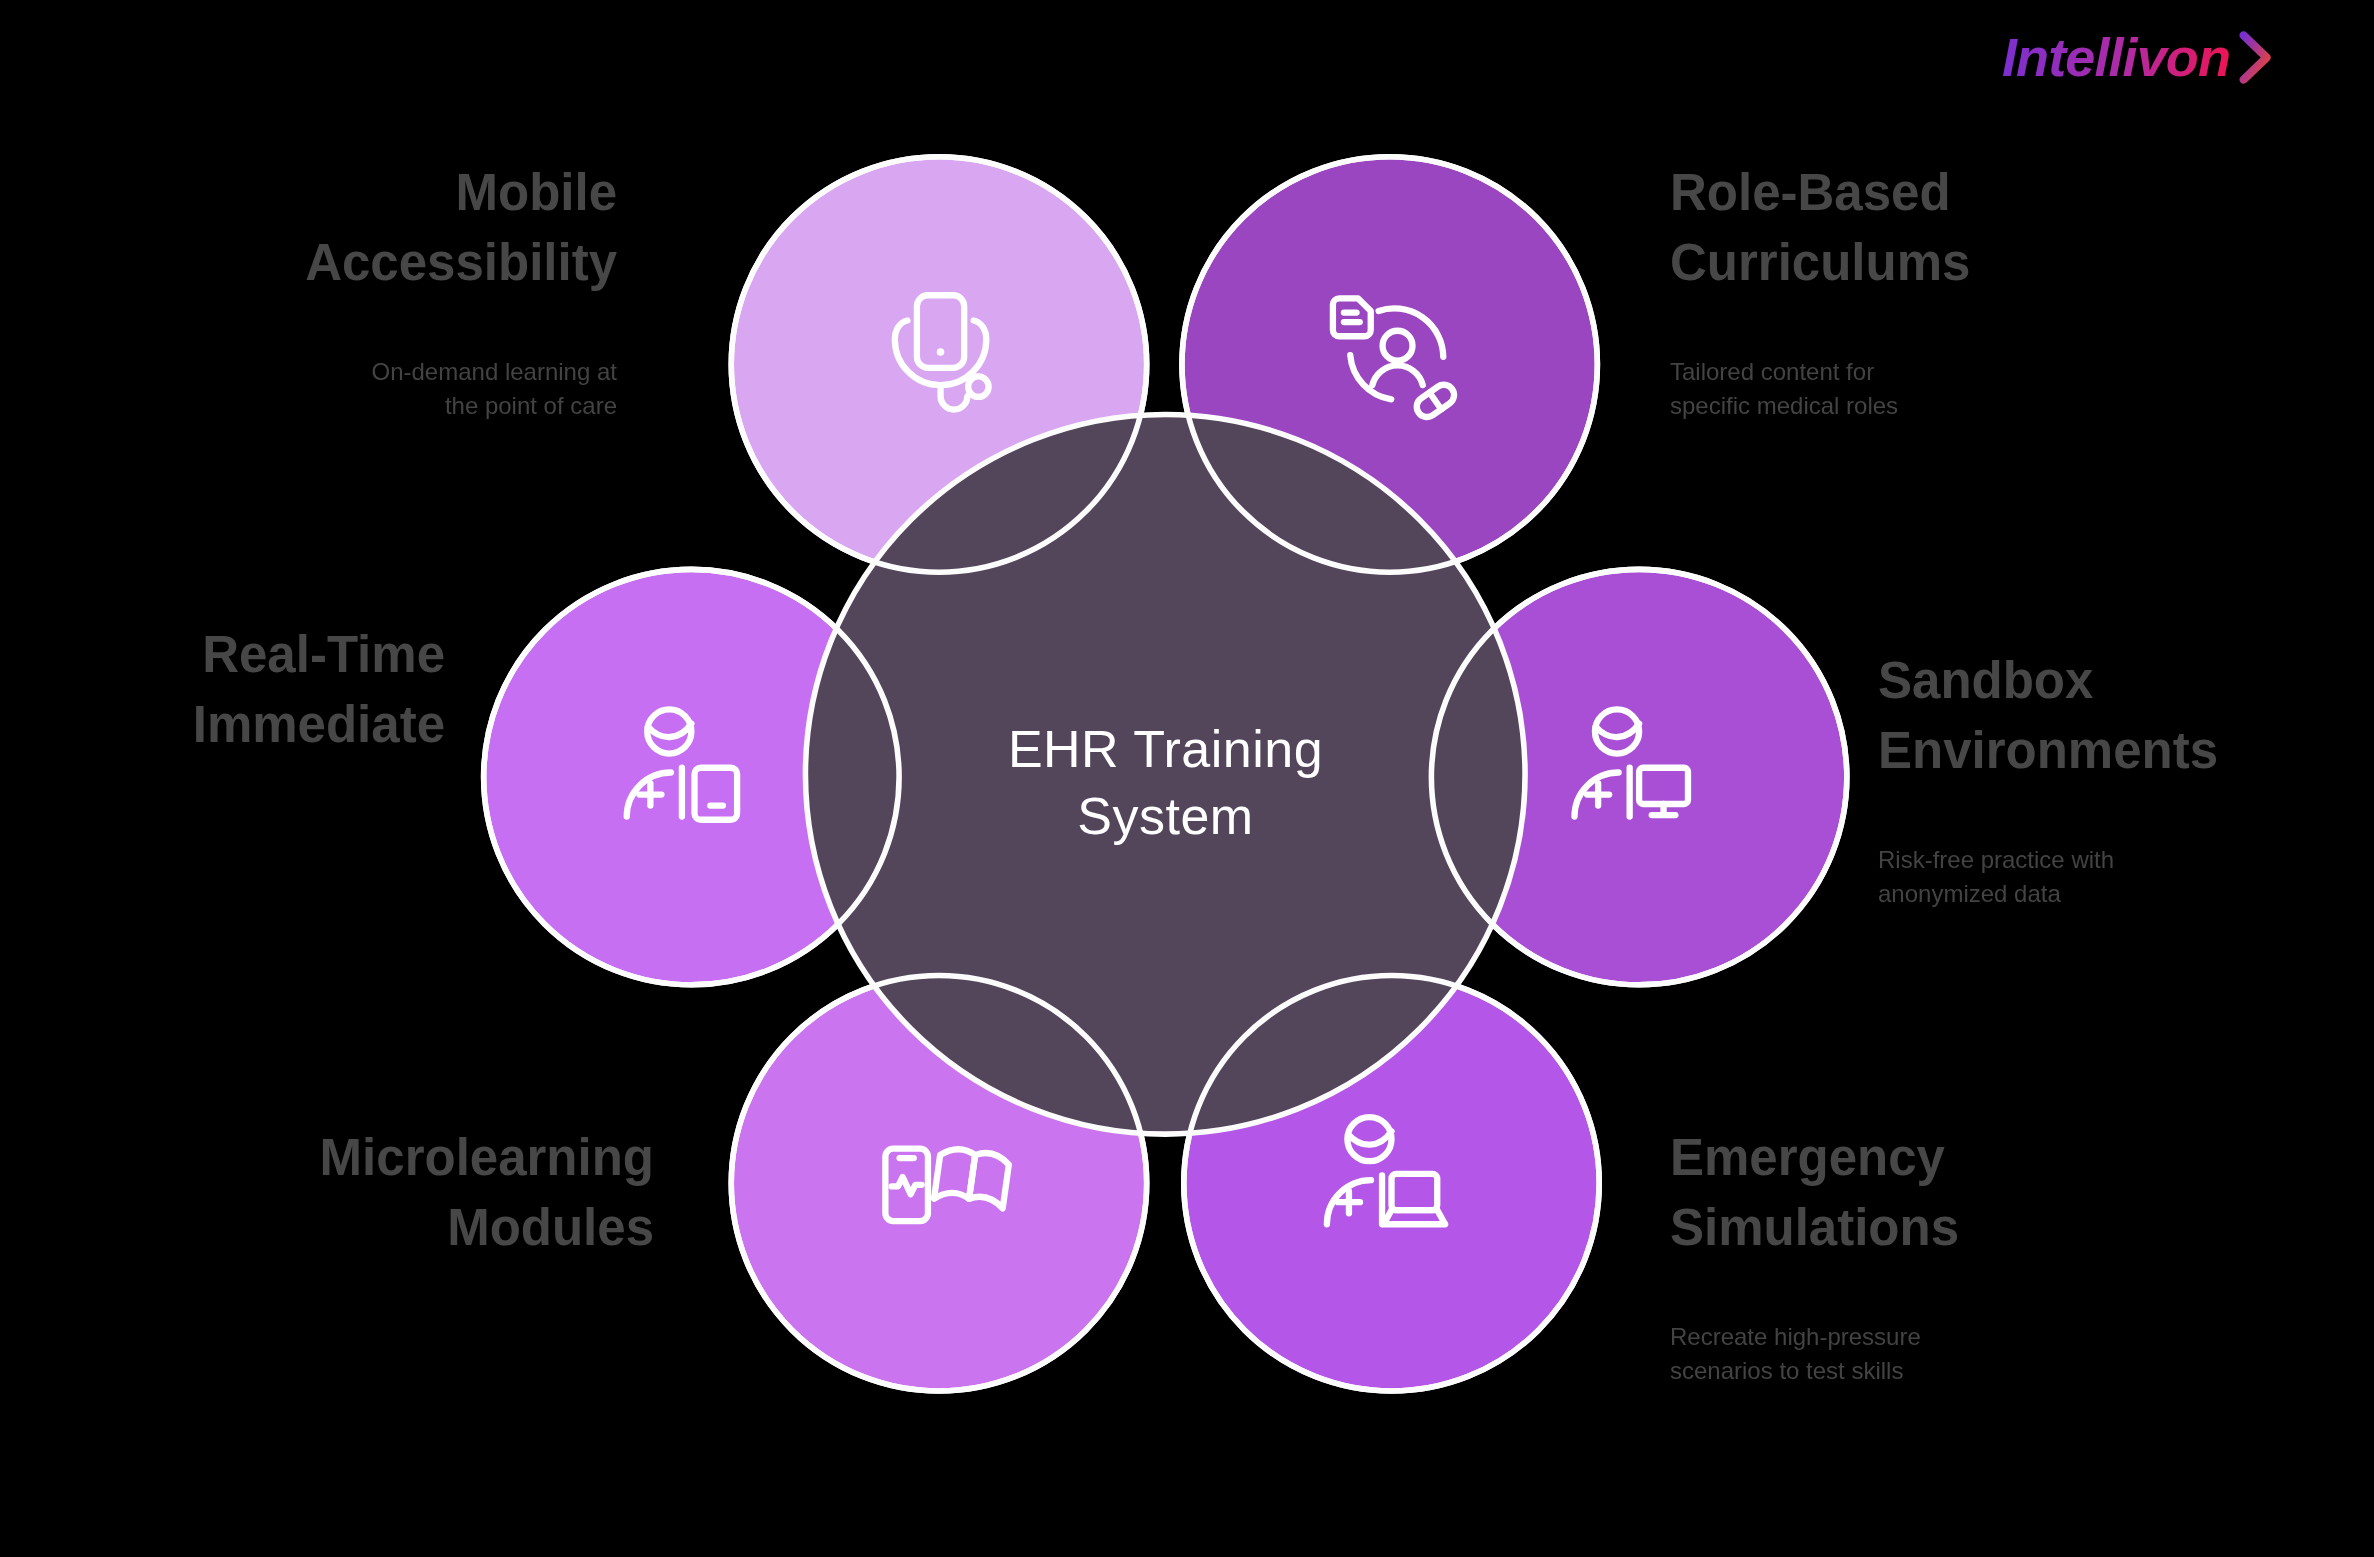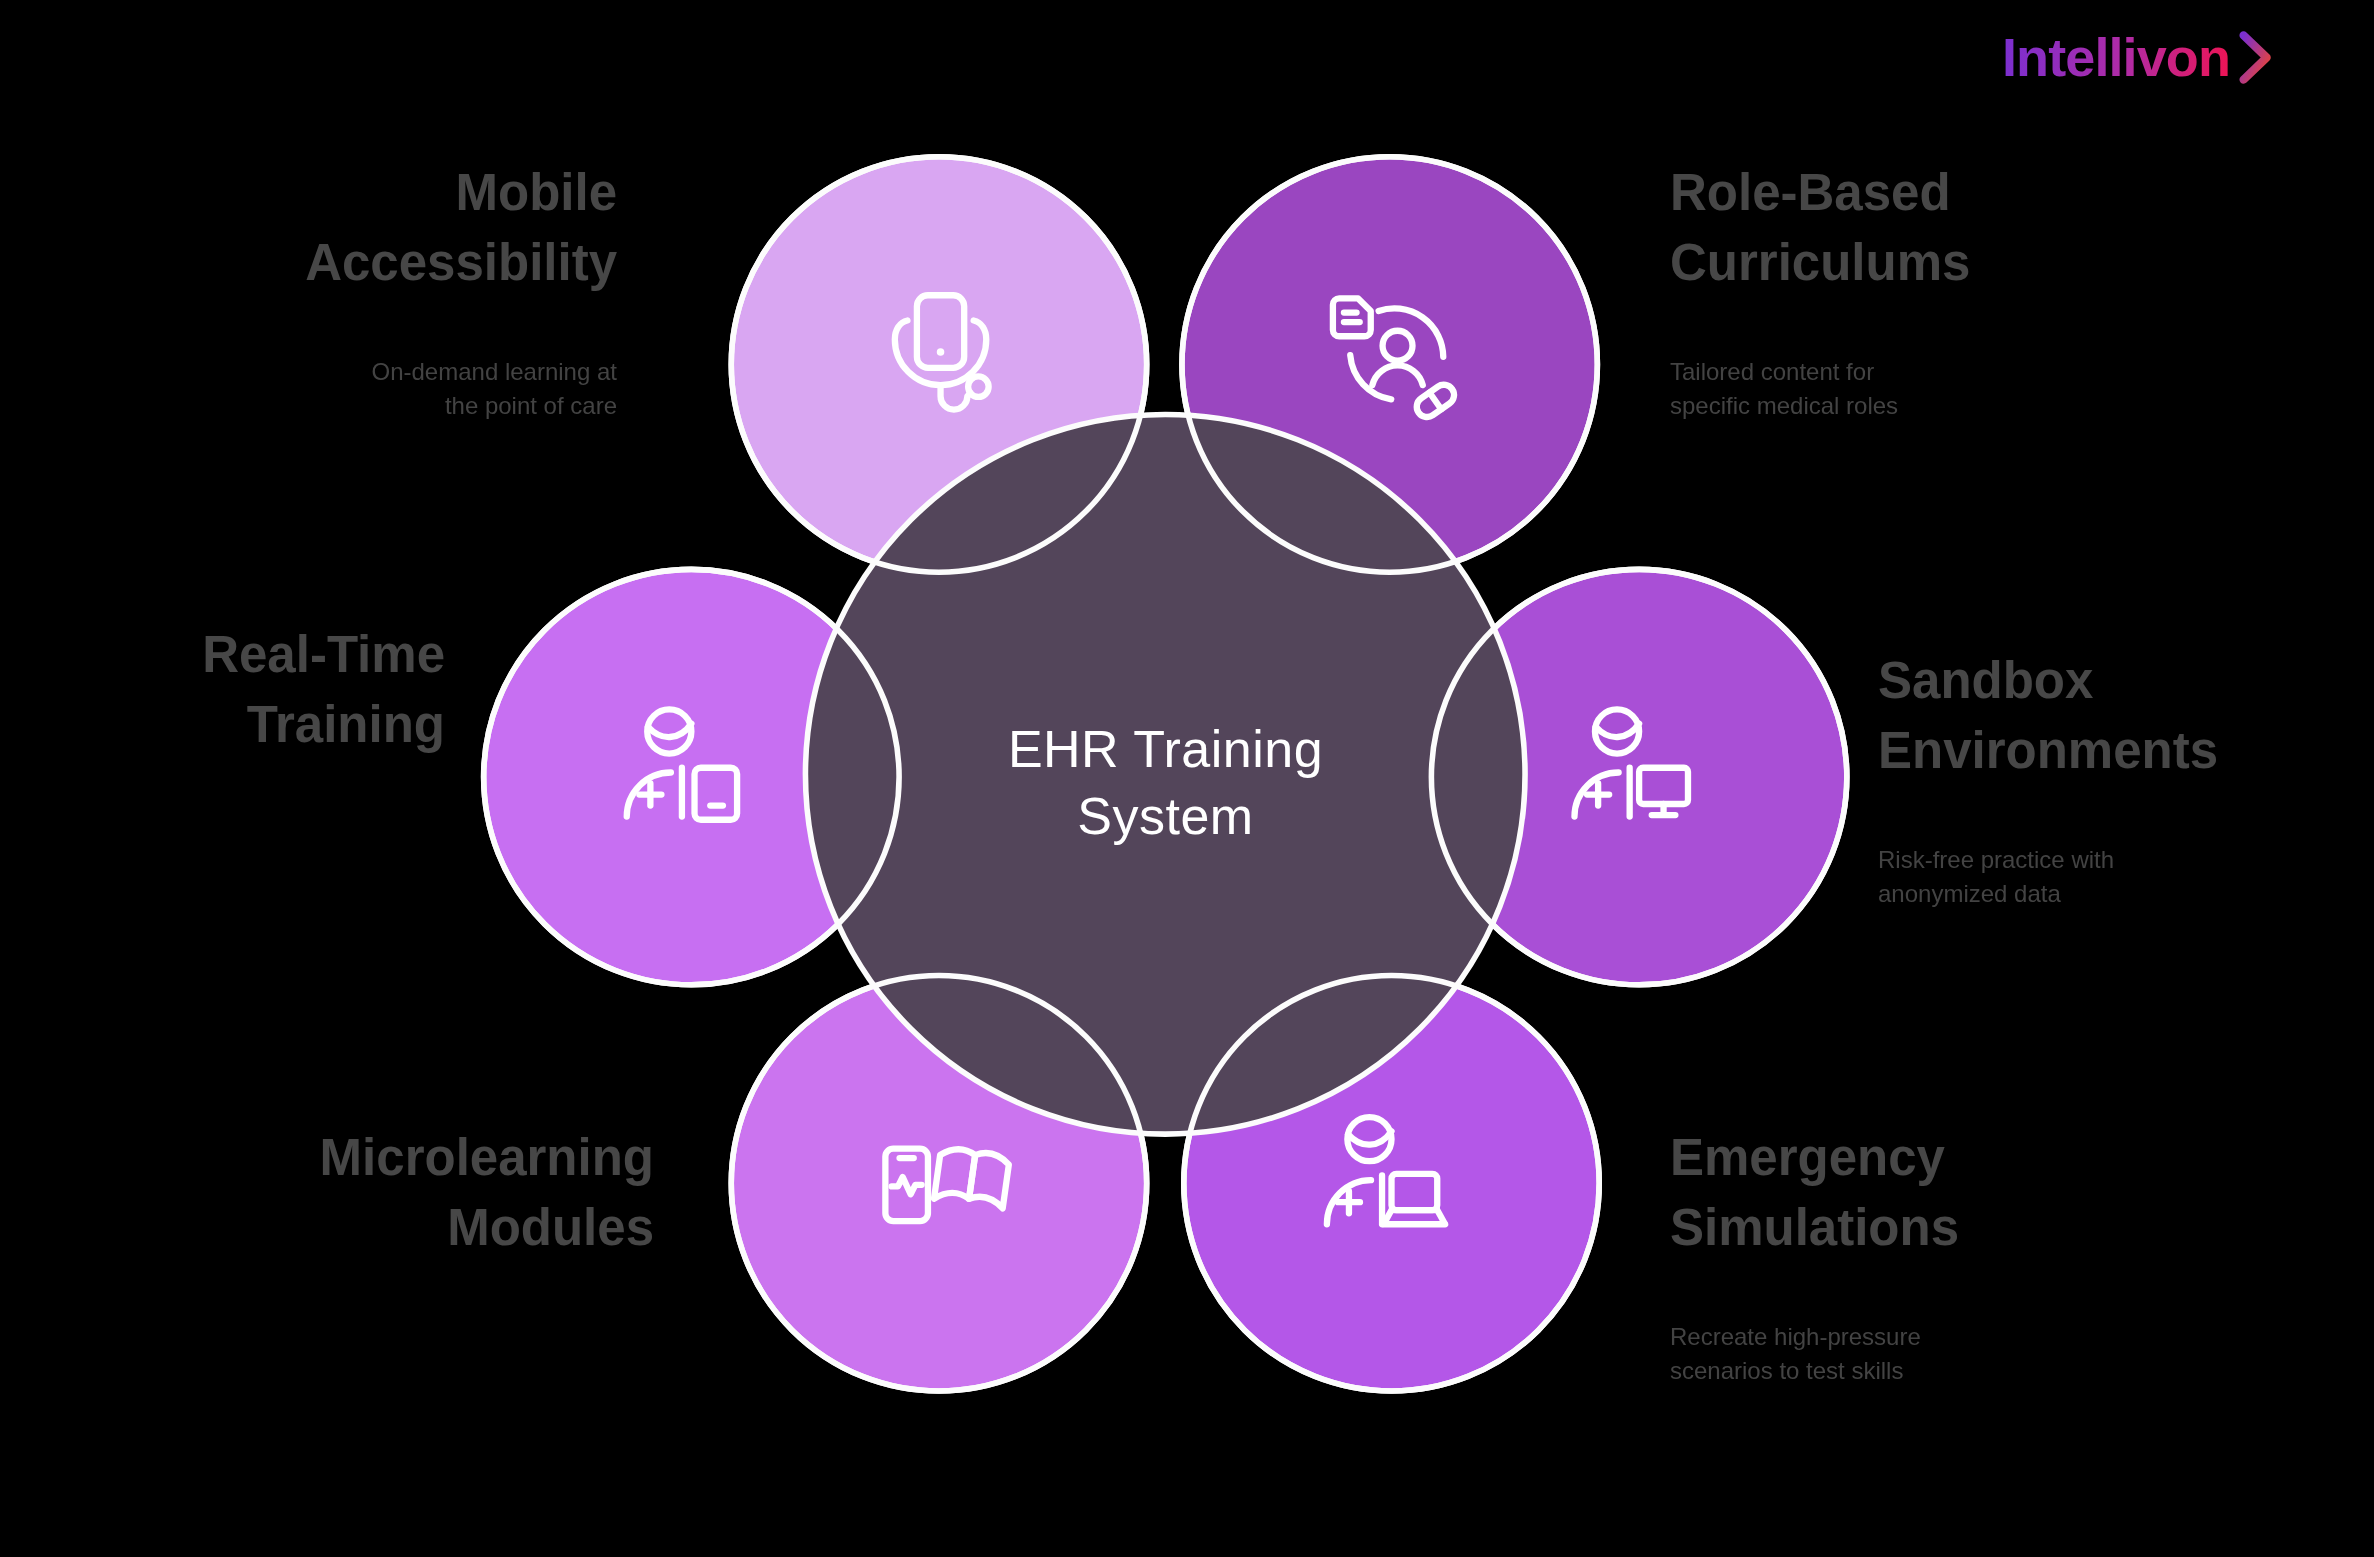--- a/index.html
+++ b/index.html
@@ -8,21 +8,21 @@
   svg{display:block;}
   #diagram{position:absolute;left:0;top:0;}
   .label{position:absolute;white-space:pre-line;}
   .label .title{font-size:51px;font-weight:700;color:#474747;line-height:1.38;}
   .label .desc{font-size:24px;font-weight:400;color:#434343;line-height:1.42;margin-top:39px;}
   .align-right{text-align:right;}
   .align-left{text-align:left;}
   #center-label{position:absolute;left:887px;top:716px;width:557px;text-align:center;
                 color:#ffffff;font-size:52px;font-weight:500;line-height:1.28;
                 letter-spacing:0.5px;white-space:pre-line;}
-  #logo{position:absolute;left:2002px;top:26px;display:flex;align-items:center;gap:7.4px;}
+  #logo{position:absolute;left:2002px;top:26px;display:flex;align-items:center;gap:7.4px;font-style:italic;}
   #logo .wordmark{font-size:54px;font-weight:800;letter-spacing:-0.9px;
       background:linear-gradient(90deg,#7B2FD0 0%,#B12BA4 55%,#ED1455 100%);
       -webkit-background-clip:text;background-clip:text;color:transparent;}
   .icon-stroke{stroke:#ffffff;stroke-width:4;fill:none;stroke-linecap:round;stroke-linejoin:round;}
   .ring{stroke:#fcfcfc;stroke-width:6;}
 </style>
 </head>
 <body>
 
 <div id="stage">
@@ -140,21 +140,21 @@
 scenarios to test skills</div>
   </div>
 
   <div class="label align-right" style="left:158px;top:1106px;width:496px;">
     <div class="title">Microlearning
 Modules</div>
   </div>
 
   <div class="label align-right" style="left:28px;top:603px;width:417px;">
     <div class="title">Real-Time
-Training</div>
+Immediate</div>
   </div>
 
   <div id="logo">
     <span class="wordmark">Intellivon</span>
     <svg width="39" height="59" viewBox="0 0 42 64">
       <defs>
         <linearGradient id="chev" x1="0" y1="0" x2="1" y2="1">
           <stop offset="0" stop-color="#7B2FD0"></stop>
           <stop offset="1" stop-color="#F0452F"></stop>
         </linearGradient>

